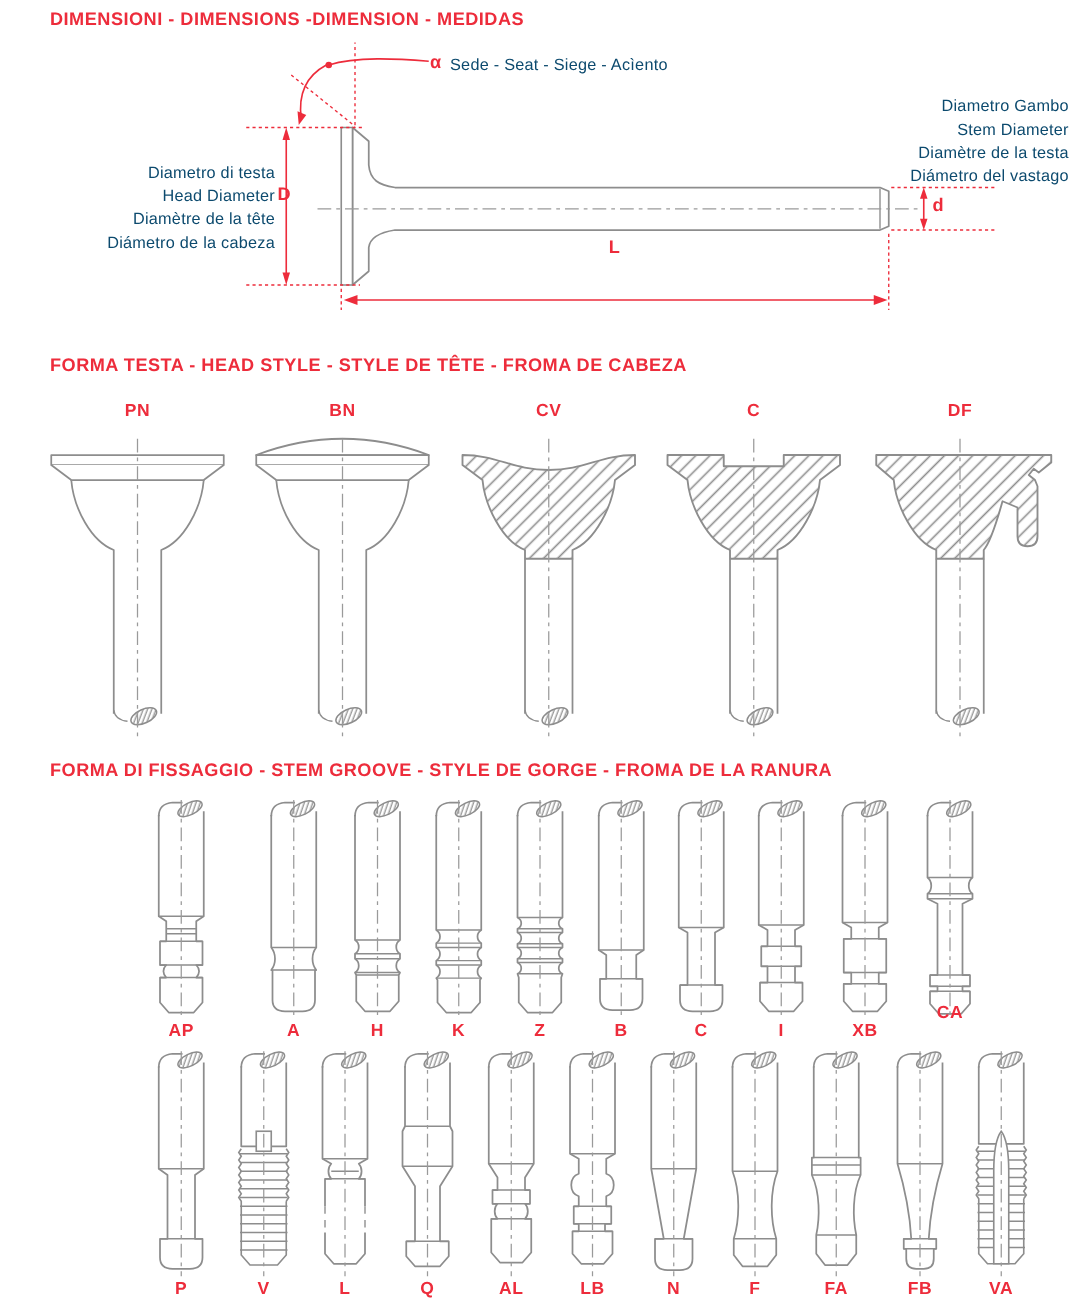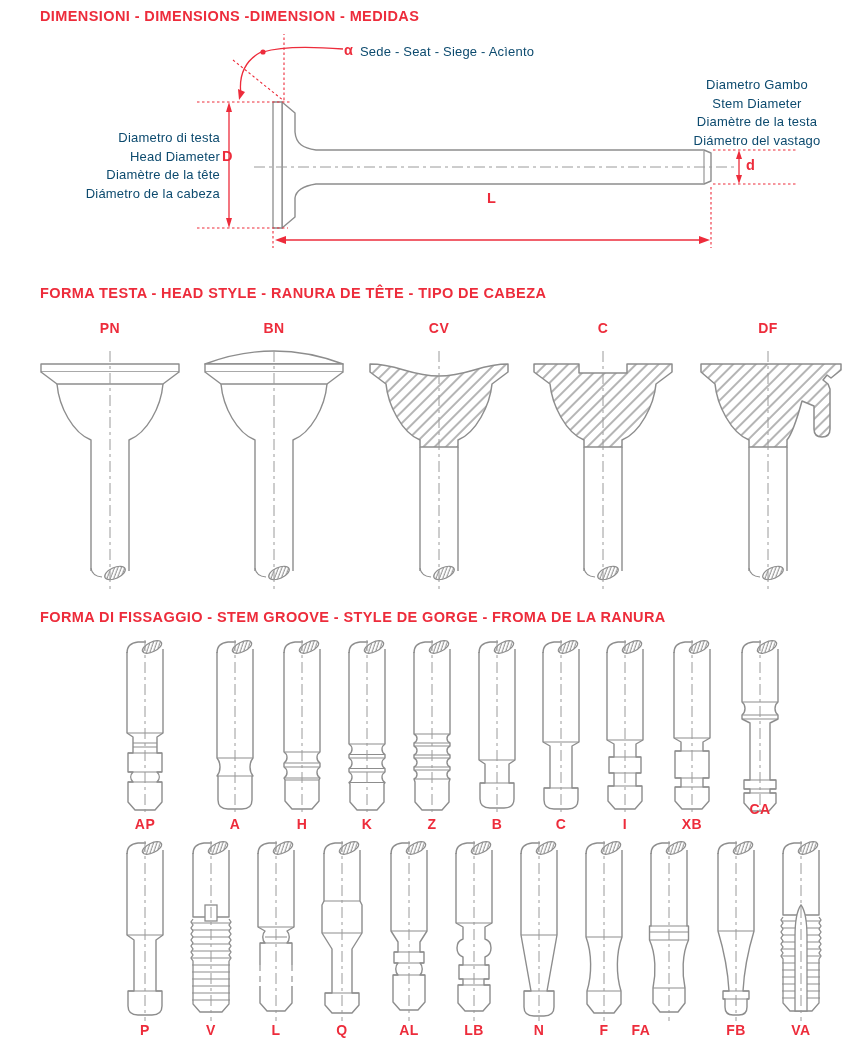--- a/index.html
+++ b/index.html
@@ -81,31 +81,31 @@
   <div class="ann" style="left:360px;top:43px;">Sede - Seat - Siege - Acìento</div>
 
   <div class="ann rt" style="left:30px;top:129px;width:190px;">
     <span style="display:block">Diametro di testa</span>
     <span style="display:block">Head Diameter</span>
     <span style="display:block">Diamètre de la tête</span>
     <span style="display:block">Diámetro de la cabeza</span>
   </div>
   <span class="sym" style="left:222px;top:148px;">D</span>
 
-  <div class="ann rt" style="left:659px;top:76px;width:196px;text-align:center;">
+  <div class="ann rt" style="left:659px;top:76px;width:196px;">
     <span style="display:block">Diametro Gambo</span>
     <span style="display:block">Stem Diameter</span>
     <span style="display:block">Diamètre de la testa</span>
     <span style="display:block">Diámetro del vastago</span>
   </div>
   <span class="sym" style="left:746px;top:157px;">d</span>
 
   <span class="sym" style="left:487px;top:190px;">L</span>
 
-  <div class="sec-title" style="left:40px;top:285px;">FORMA TESTA - HEAD STYLE - RANURA DE TÊTE - TIPO DE CABEZA</div>
+  <div class="sec-title" style="left:40px;top:285px;">FORMA TESTA - HEAD STYLE - STYLE DE TÊTE - FROMA DE CABEZA</div>
 
   <div class="code" style="left:77px;top:320px;width:66px;">PN</div>
   <div class="code" style="left:241px;top:320px;width:66px;">BN</div>
   <div class="code" style="left:406px;top:320px;width:66px;">CV</div>
   <div class="code" style="left:570px;top:320px;width:66px;">C</div>
   <div class="code" style="left:735px;top:320px;width:66px;">DF</div>
 
   <svg width="150" height="255" viewBox="0 0 150 255" style="left:35px;top:345px;">
     <rect x="6" y="19" width="138" height="8" class="ol"></rect>
     <path class="ol" d="M6,27 L22,39 L128,39 L144,27"></path>
@@ -296,17 +296,17 @@
   </svg>
 
   <div class="code" style="left:112px;top:1022px;width:66px;">P</div>
   <div class="code" style="left:178px;top:1022px;width:66px;">V</div>
   <div class="code" style="left:243px;top:1022px;width:66px;">L</div>
   <div class="code" style="left:309px;top:1022px;width:66px;">Q</div>
   <div class="code" style="left:376px;top:1022px;width:66px;">AL</div>
   <div class="code" style="left:441px;top:1022px;width:66px;">LB</div>
   <div class="code" style="left:506px;top:1022px;width:66px;">N</div>
   <div class="code" style="left:571px;top:1022px;width:66px;">F</div>
-  <div class="code" style="left:608px;top:1022px;width:66px;">FA</div>
+  <div class="code" style="left:636px;top:1022px;width:66px;">FA</div>
   <div class="code" style="left:703px;top:1022px;width:66px;">FB</div>
   <div class="code" style="left:768px;top:1022px;width:66px;">VA</div>
 
 </div>
 
 </body></html>

